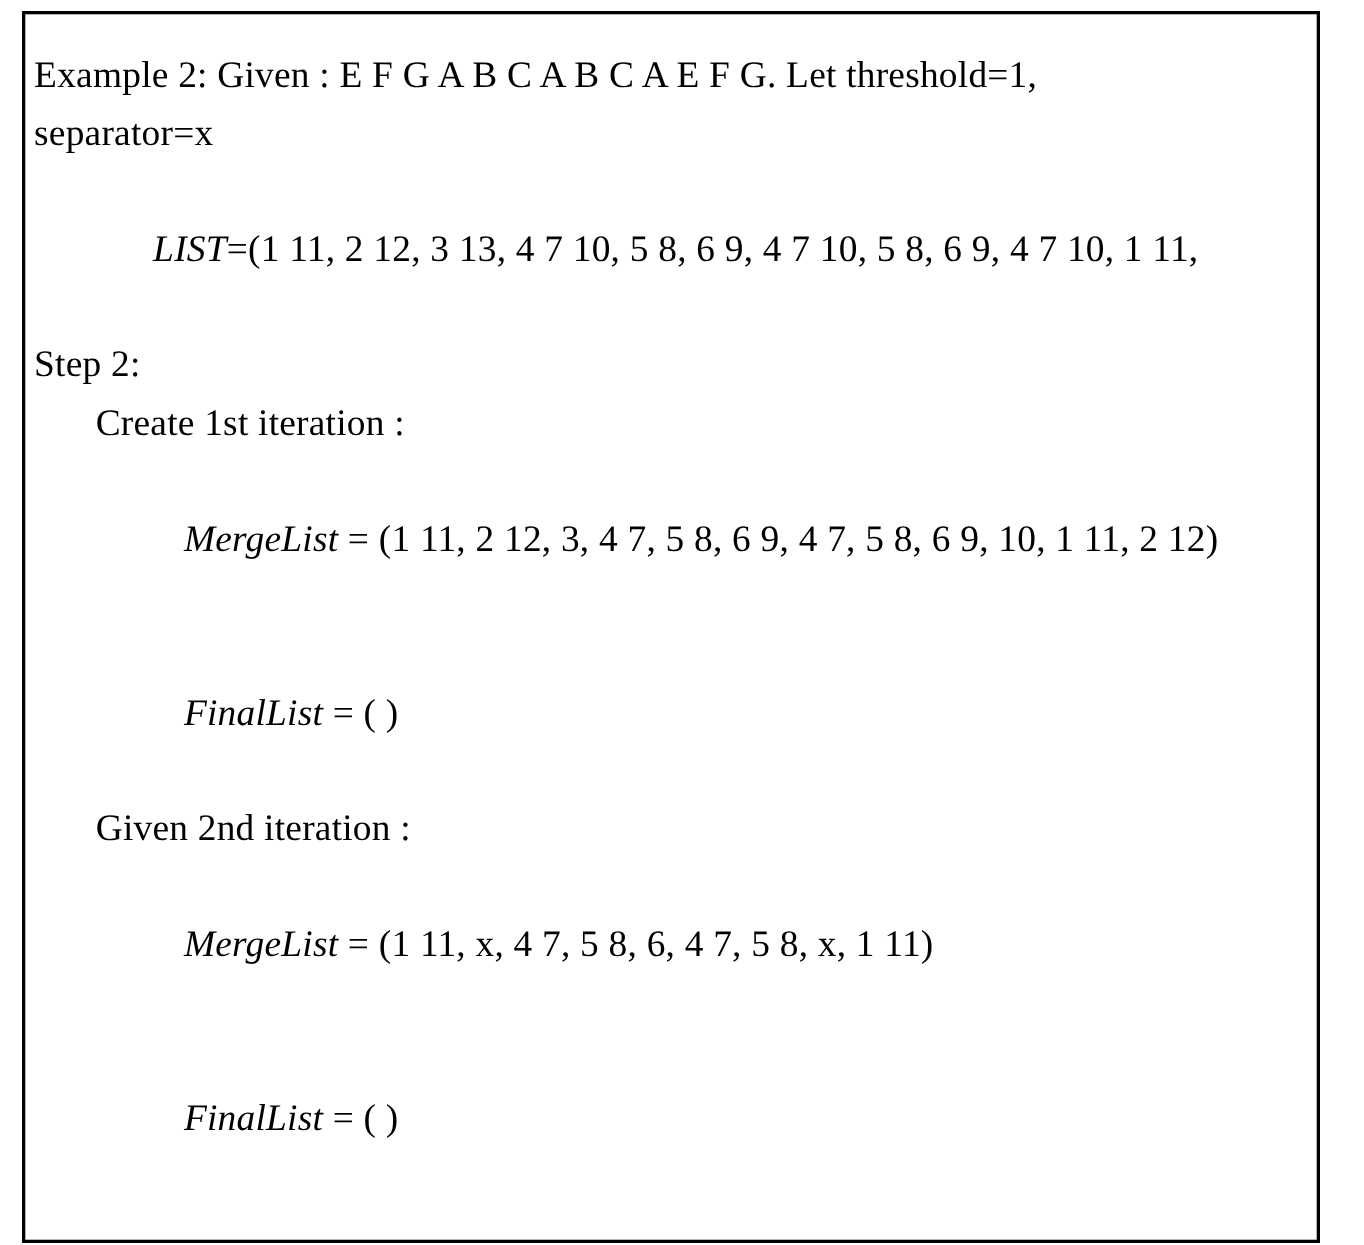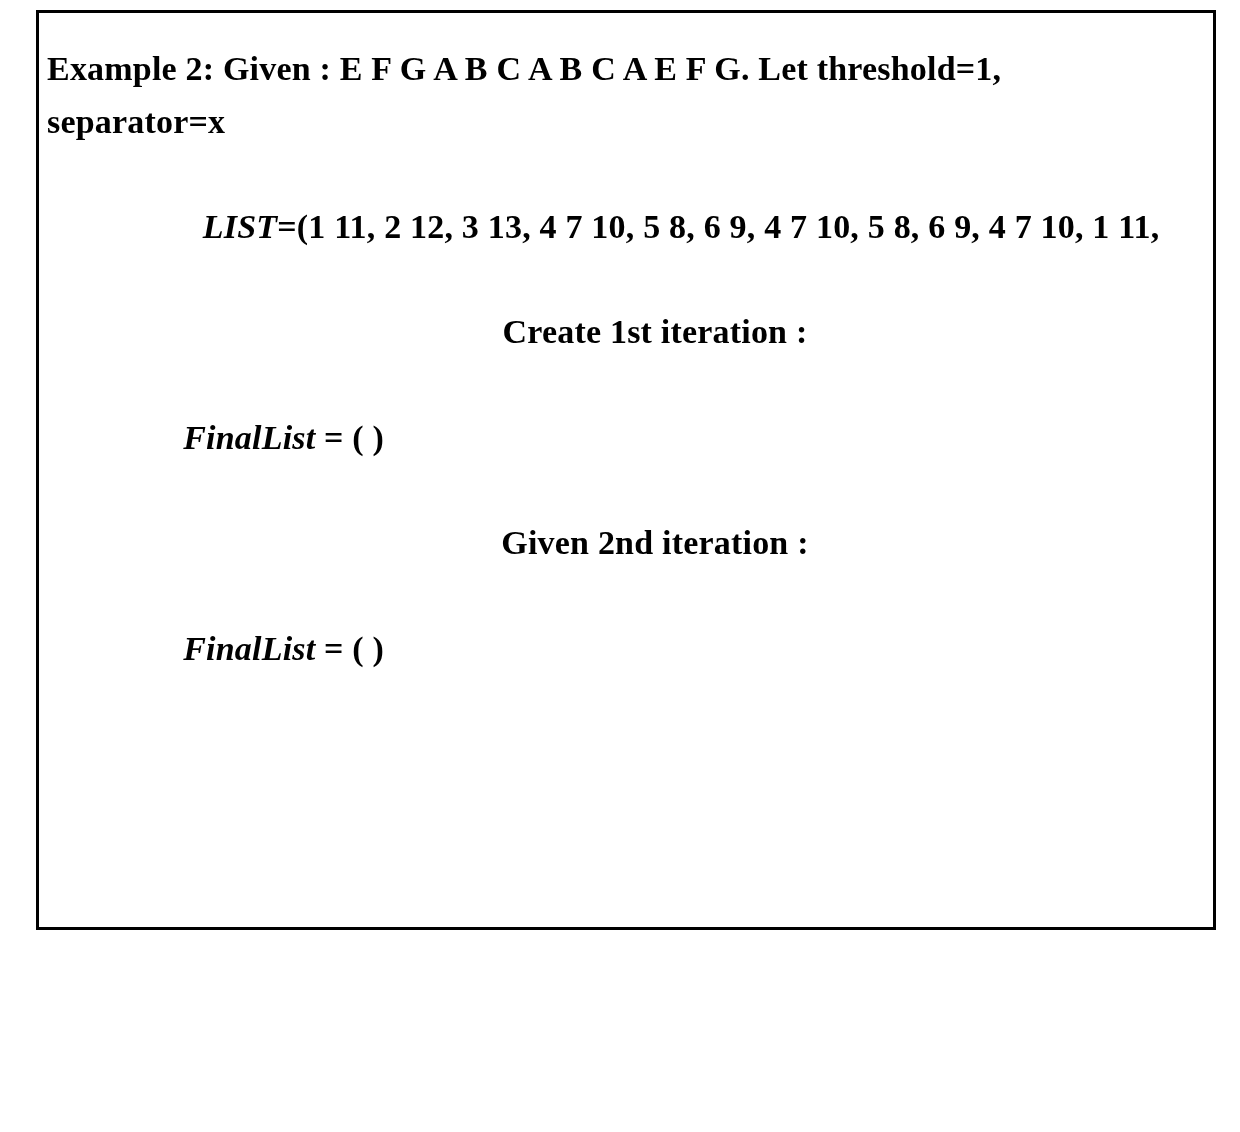--- a/index.html
+++ b/index.html
@@ -8,61 +8,67 @@
     background: #fff;
     width: 1240px;
     height: 1132px;
     font-family: "Times New Roman", Times, serif;
   }
   .page {
     position: relative;
     width: 1240px;
     height: 1132px;
     box-sizing: border-box;
-    padding: 10px 36px;
-    font-weight: bold;
+    padding: 10px 20px;
   }
   .box {
     border: 3px solid #000;
     width: 1180px;
     min-height: 920px;
     box-sizing: border-box;
     padding: 30px 6px 30px 8px;
     font-size: 34px;
     line-height: 1.55;
     color: #000;
     letter-spacing: 0.2px;
   }
   .line {
     white-space: pre-wrap;
   }
-  .i1 { padding-left: 56px; text-align: center; }
+  .i1 { padding-left: 56px; }
   .i2 { padding-left: 84px; }
   .italic { font-style: italic; }
 </style>
 </head>
 <body>
 
 <div class="page">
 
   <div class="box">
 
     <div class="line">Example 2: Given : E F G A B C A B C A E F G. Let threshold=1,</div>
     <div class="line">separator=x</div>
 
     <div class="line i1">
       <span class="italic">LIST</span><span>=(1 11, 2 12, 3 13, 4 7 10, 5 8, 6 9, 4 7 10, 5 8, 6 9, 4 7 10, 1 11,</span>
     </div>
 
+    <div class="line">Step 2:</div>
 
     <div class="line i1">Create 1st iteration :</div>
+    <div class="line i2">
+      <span class="italic">MergeList</span><span> = (1 11, 2 12, 3, 4 7, 5 8, 6 9, 4 7, 5 8, 6 9, 10, 1 11, 2 12)</span>
+    </div>
     <div class="line i2">
       <span class="italic">FinalList</span><span> = ( )</span>
     </div>
 
     <div class="line i1">Given 2nd iteration :</div>
+    <div class="line i2">
+      <span class="italic">MergeList</span><span> = (1 11, x, 4 7, 5 8, 6, 4 7, 5 8, x, 1 11)</span>
+    </div>
     <div class="line i2">
       <span class="italic">FinalList</span><span> = ( )</span>
     </div>
 
   </div>
 
 </div>
 
 </body></html>

